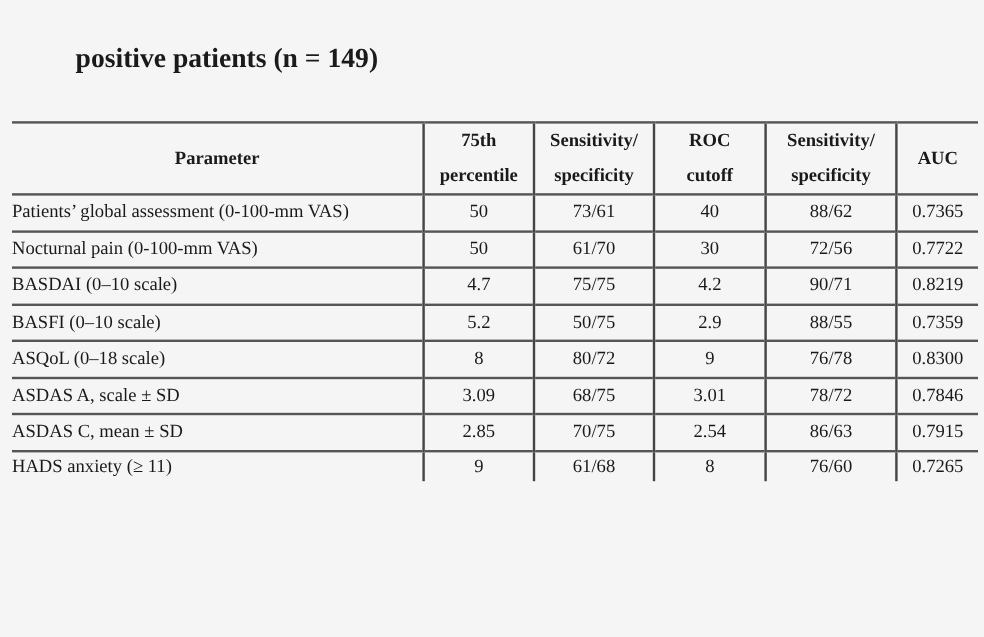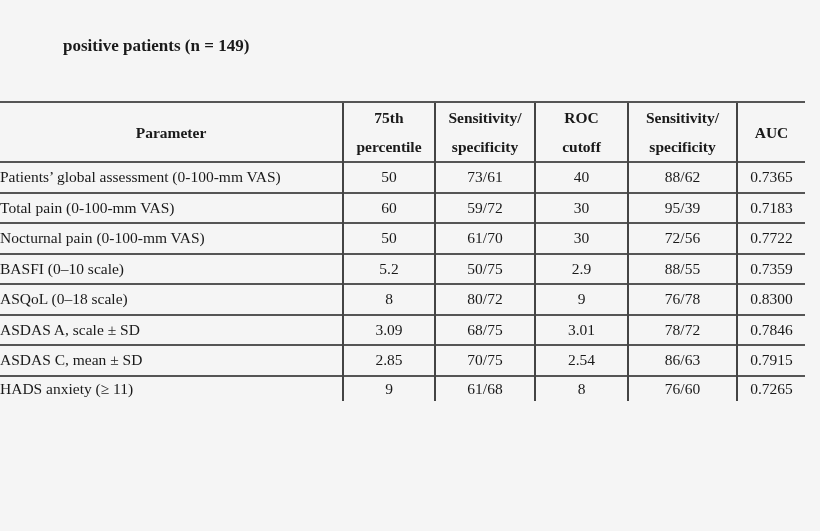--- a/index.html
+++ b/index.html
@@ -12,27 +12,27 @@
   }
   body {
     position: relative;
     font-family: "Liberation Serif", "DejaVu Serif", serif;
     color: #1a1a1a;
   }
   .caption {
     position: absolute;
     left: 63px;
     top: 36px;
-    font-size: 17px;
+    font-size: 23px;
     font-weight: bold;
     white-space: nowrap;
   }
   table.data-table {
     position: absolute;
-    left: 0;
+    left: 10px;
     top: 101px;
     border-collapse: collapse;
     table-layout: fixed;
     width: 805px;
     font-size: 15.5px;
   }
   table.data-table th,
   table.data-table td {
     padding: 0;
     border-top: 2px solid #555;
@@ -119,34 +119,34 @@
   <tbody id="tbody">
       <tr>
         <td>Patients’ global assessment (0-100-mm VAS)</td>
         <td>50</td>
         <td>73/61</td>
         <td>40</td>
         <td>88/62</td>
         <td>0.7365</td>
       </tr>
       <tr>
-        <td>Total pain (0-100-mm VAS)</td>
-        <td>60</td>
-        <td>59/72</td>
-        <td>30</td>
-        <td>95/39</td>
-        <td>0.7183</td>
-      </tr>
-      <tr>
         <td>Nocturnal pain (0-100-mm VAS)</td>
         <td>50</td>
         <td>61/70</td>
         <td>30</td>
         <td>72/56</td>
         <td>0.7722</td>
+      </tr>
+      <tr>
+        <td>BASDAI (0–10 scale)</td>
+        <td>4.7</td>
+        <td>75/75</td>
+        <td>4.2</td>
+        <td>90/71</td>
+        <td>0.8219</td>
       </tr>
       <tr>
         <td>BASFI (0–10 scale)</td>
         <td>5.2</td>
         <td>50/75</td>
         <td>2.9</td>
         <td>88/55</td>
         <td>0.7359</td>
       </tr>
       <tr>

